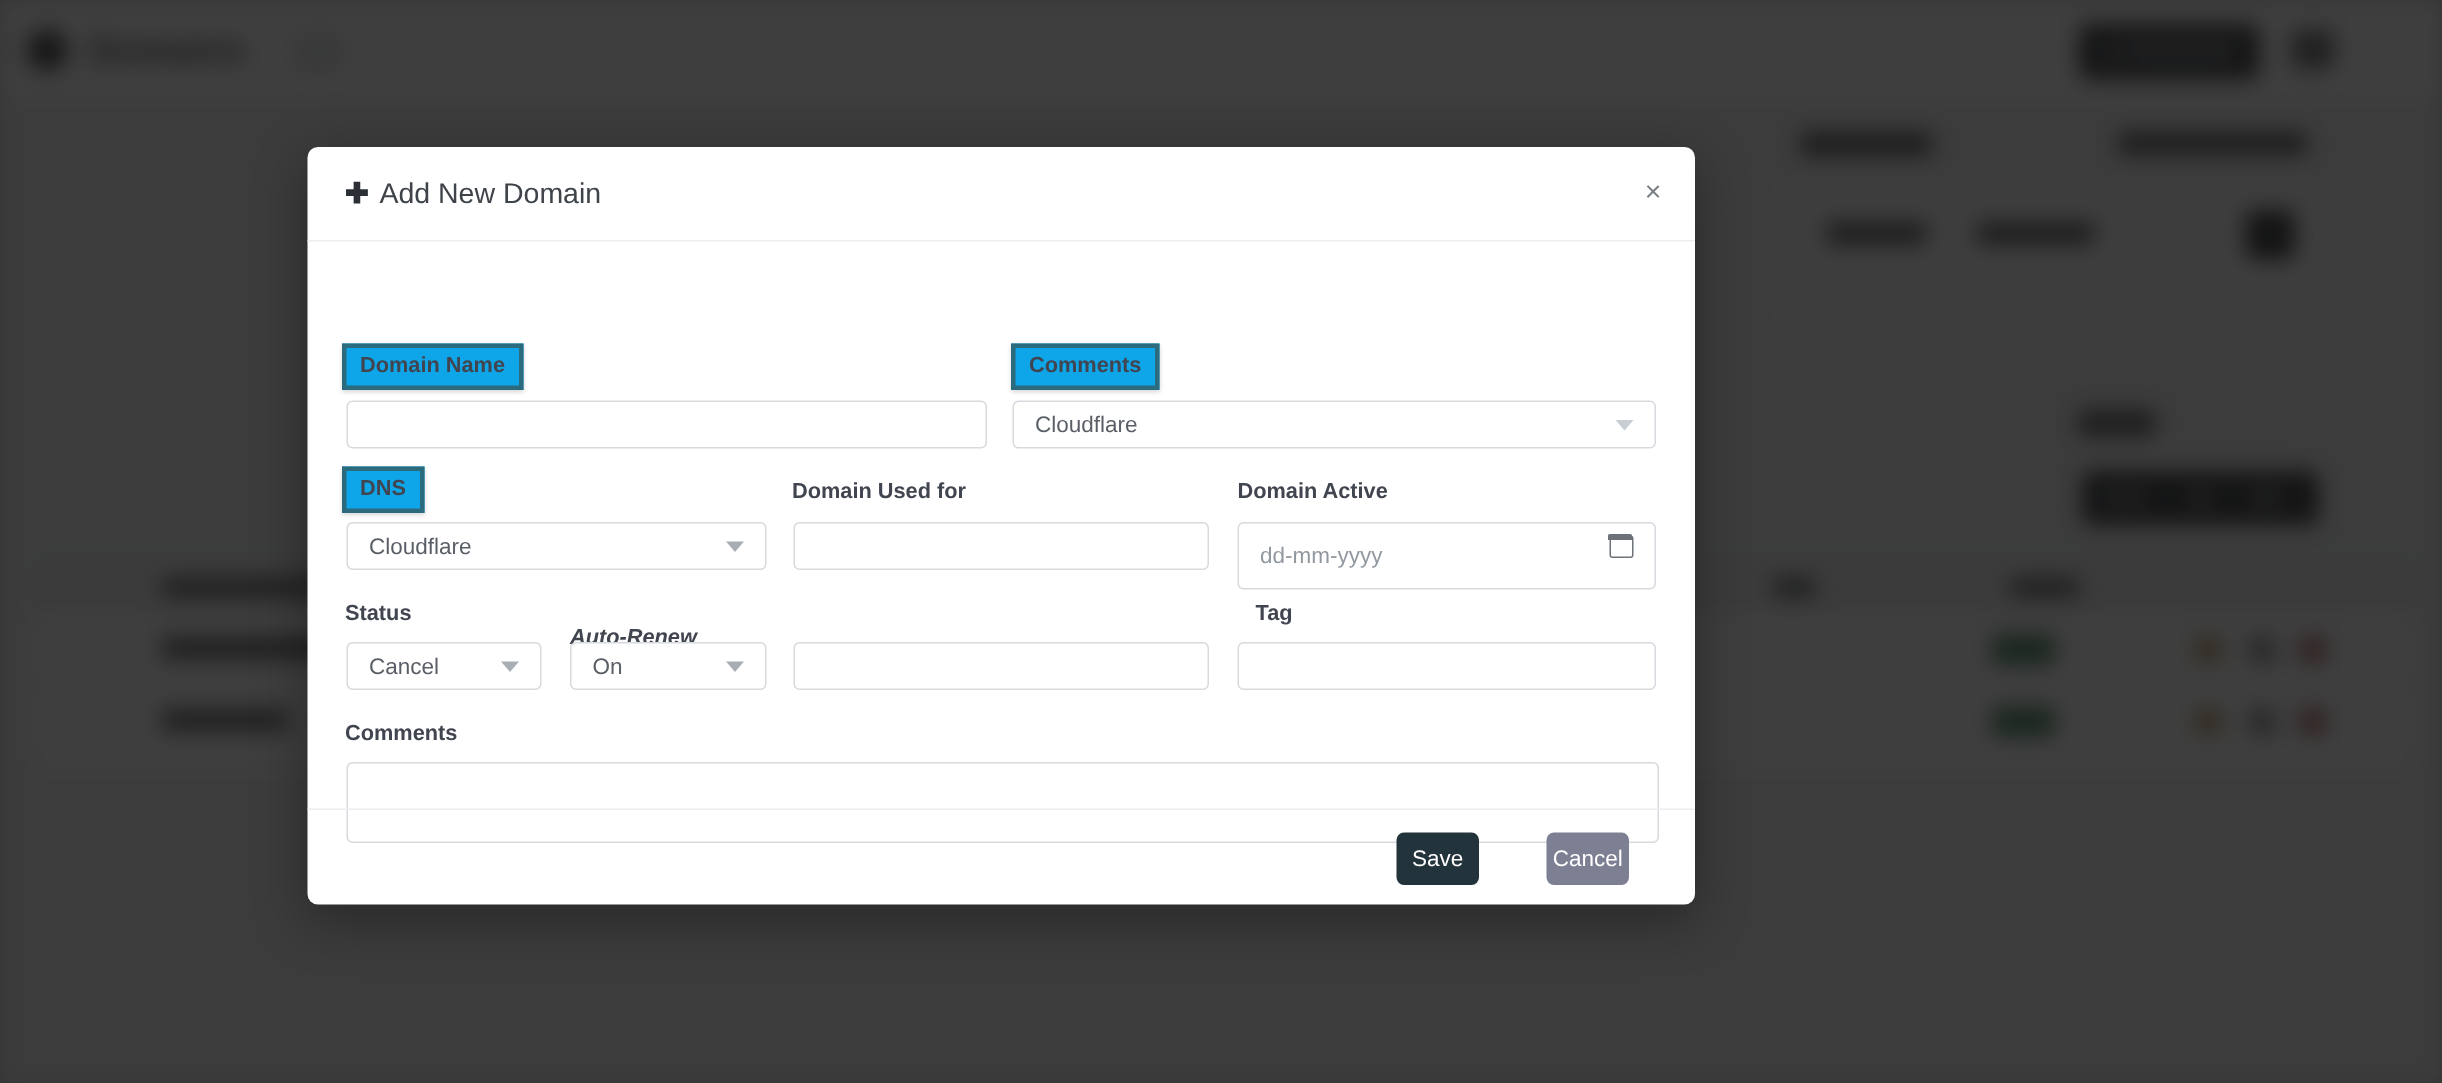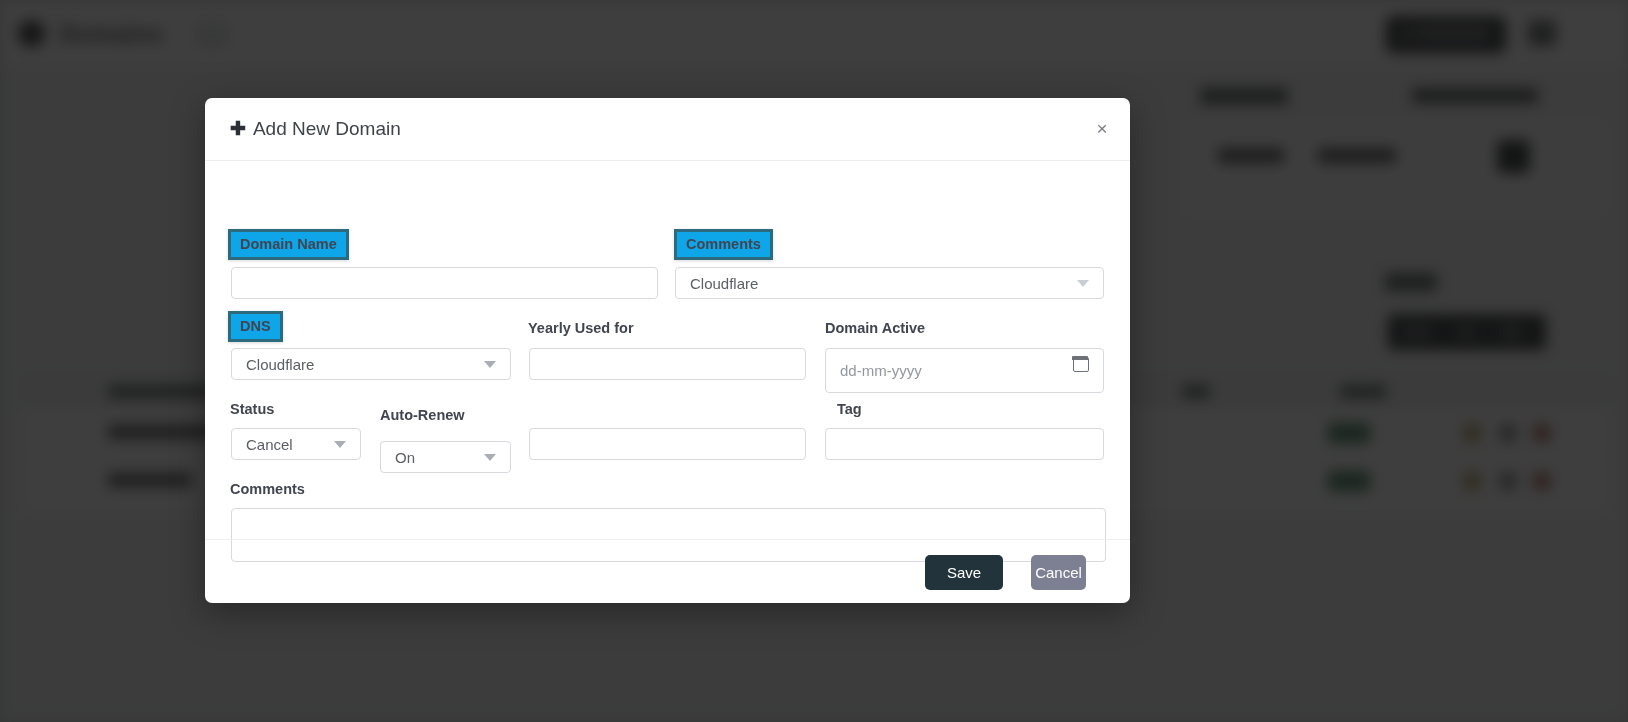--- a/index.html
+++ b/index.html
@@ -227,21 +227,21 @@
   }
 
   .btn {
     position: absolute;
     height: 35px;
     border: none; border-radius: 5px;
     font-size: 15px; color: #ffffff;
     font-family: "Liberation Sans", sans-serif;
     cursor: pointer;
   }
-  #save-btn { background: #22333b; width: 78px; right: 127px; top: 15px; }
+  #save-btn { background: #22333b; width: 55px; right: 144px; top: 15px; }
   #cancel-btn { background: #7d7f93; width: 55px; right: 44px; top: 15px; }
 </style>
 </head>
 <body>
 
 <div id="root">
 
   <div id="bg-page">
     <div class="bg-topbar"></div>
     <div class="bg-logo"></div>
@@ -310,35 +310,35 @@
         <span class="val">Cloudflare</span>
         <span class="caret light"></span>
       </div>
 
       <div class="f-label hl" style="left:23px; top:150px;">DNS</div>
       <div class="f-select" style="left:26px; top:187px; width:280px; height:32px;">
         <span class="val">Cloudflare</span>
         <span class="caret"></span>
       </div>
 
-      <div class="f-label" style="left:323px; top:159px;">Yearly Used for</div>
+      <div class="f-label" style="left:323px; top:159px;">Domain Used for</div>
       <input class="f-input" style="left: 324px; top: 187px; width: 277px; height: 32px;" value="">
 
       <div class="f-label" style="left:620px; top:159px;">Domain Active</div>
       <input class="f-input" style="left: 620px; top: 187px; width: 279px; height: 45px;" placeholder="dd-mm-yyyy">
       <div class="cal-icon" style="left:868px; top:196px;"></div>
 
       <div class="f-label" style="left:25px; top:240px;">Status</div>
       <div class="f-select" style="left:26px; top:267px; width:130px; height:32px;">
         <span class="val">Cancel</span>
         <span class="caret"></span>
       </div>
 
-      <div class="f-label" style="left:175px; top:246px;">Auto-Renew</div>
-      <div class="f-select" style="left:175px; top:280px; width:131px; height:32px;align-items:center;">
+      <div class="f-label" style="left:175px; top:256px;font-style:italic;">Auto-Renew</div>
+      <div class="f-select" style="left:175px; top:267px; width:131px; height:32px;align-items:center;">
         <span class="val">On</span>
         <span class="caret"></span>
       </div>
 
       <input class="f-input" style="left: 324px; top: 267px; width: 277px; height: 32px;" value="">
 
       <div class="f-label" style="left:632px; top:240px;">Tag</div>
       <input class="f-input" style="left: 620px; top: 267px; width: 279px; height: 32px;" value="">
 
       <div class="f-label" style="left:25px; top:320px;">Comments</div>

